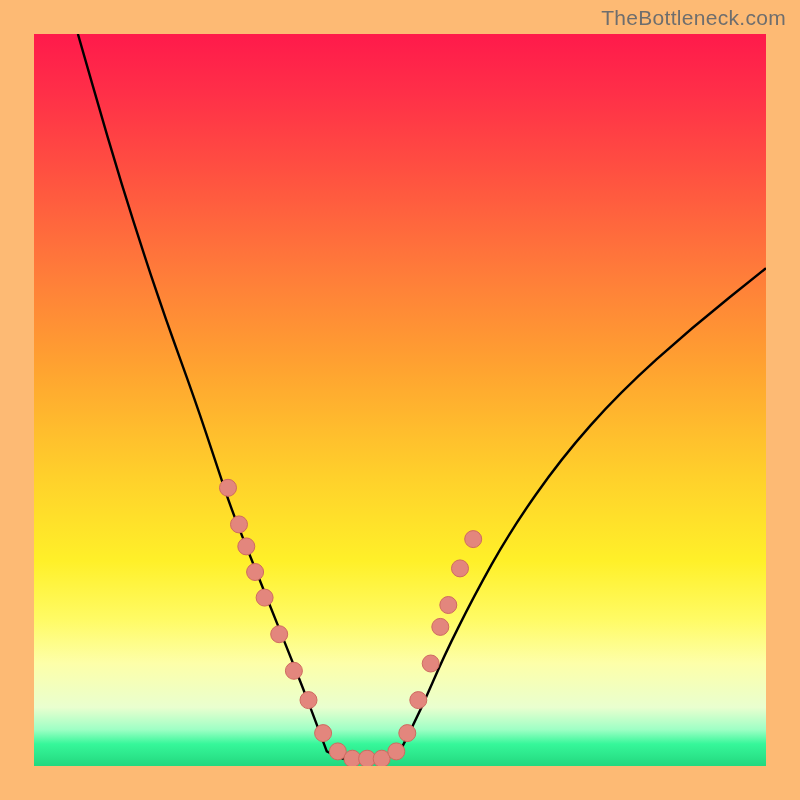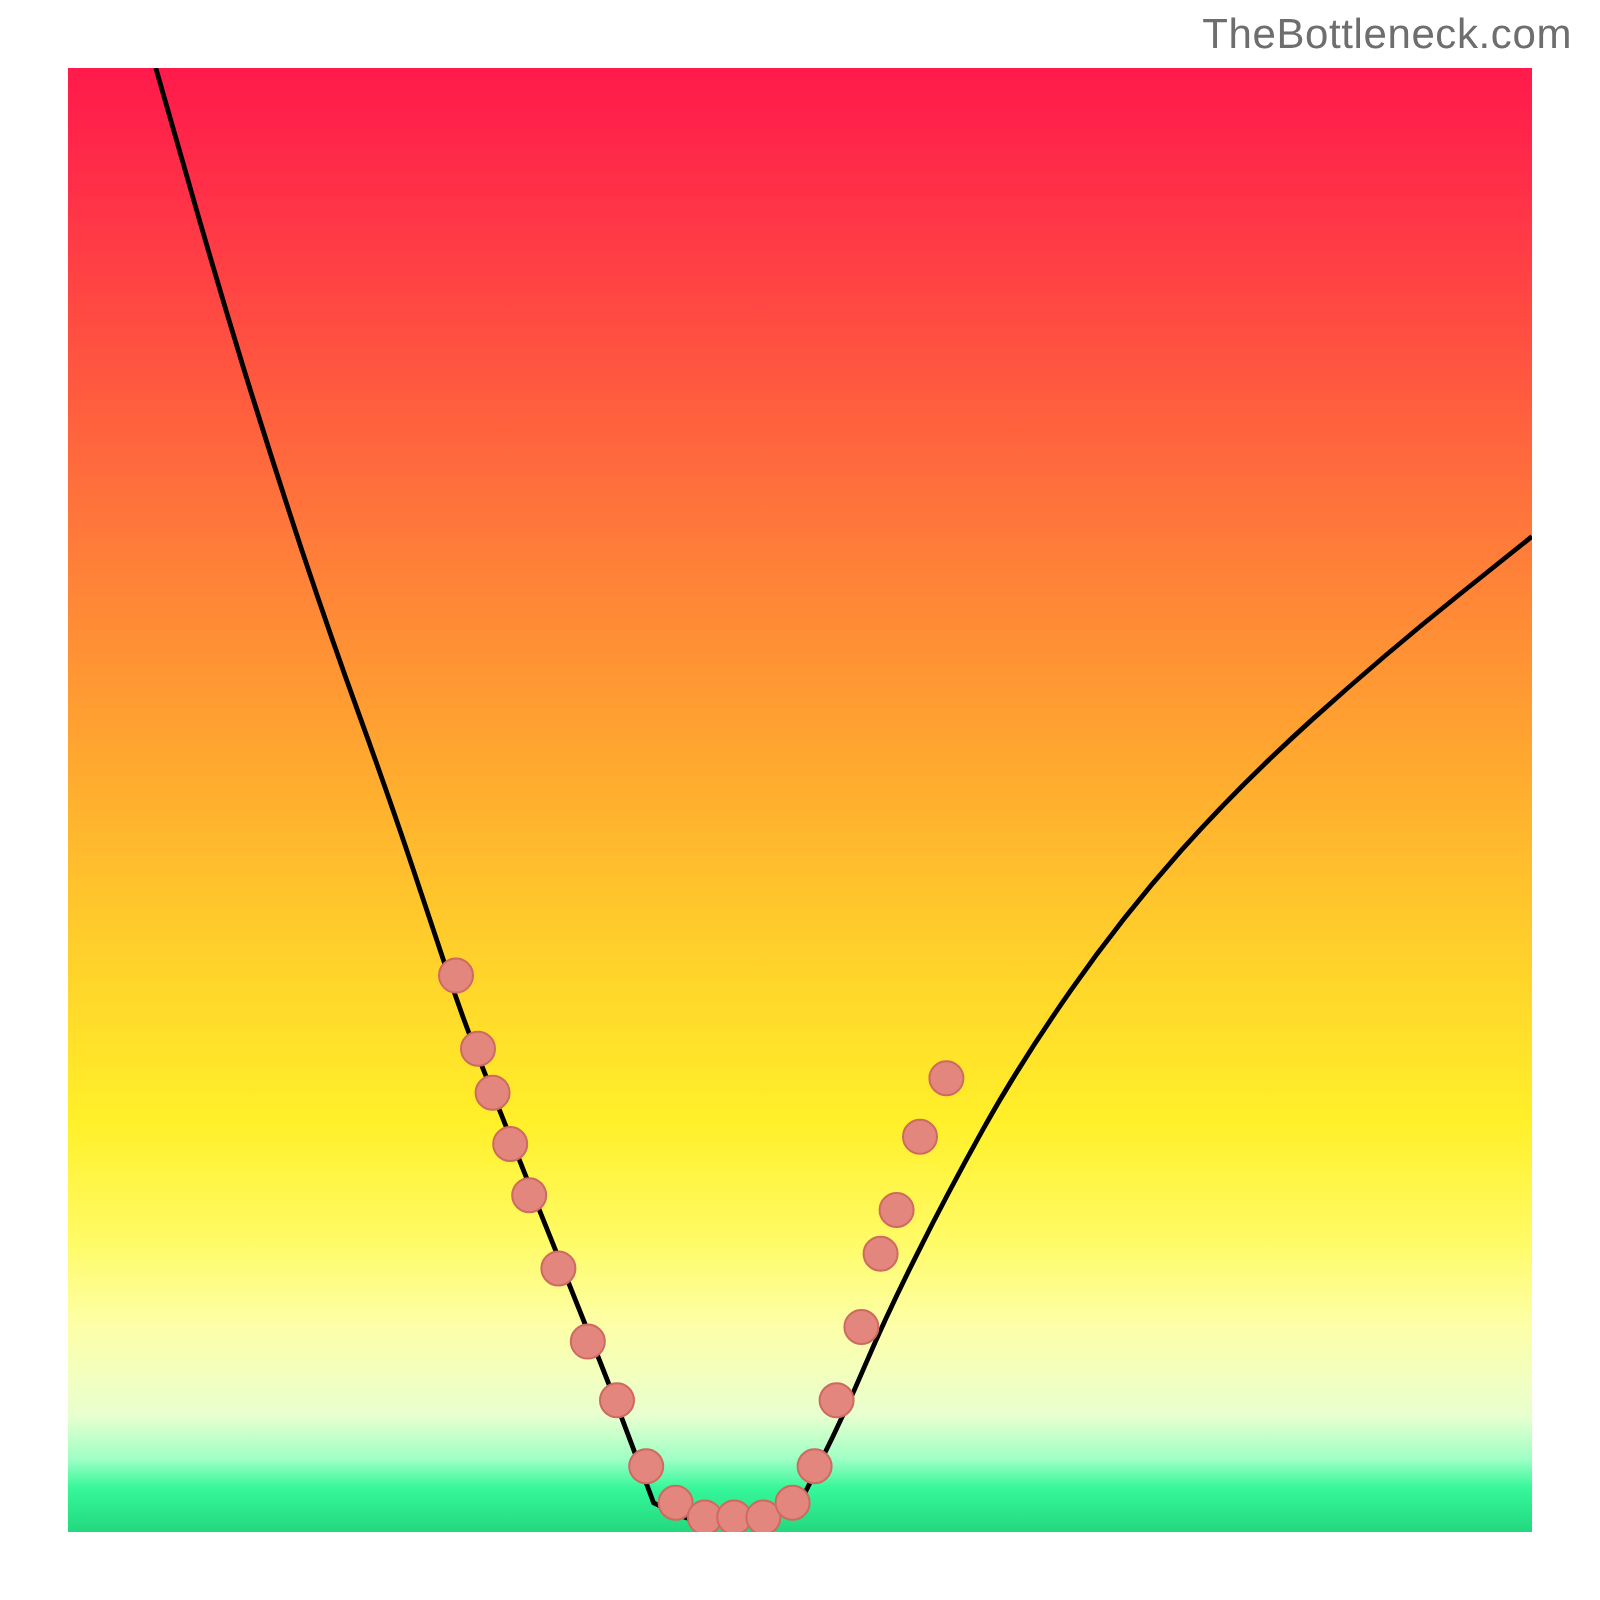--- a/index.html
+++ b/index.html
@@ -10,21 +10,21 @@
     background: #000;
     overflow: hidden;
     font-family: Arial, Helvetica, sans-serif;
   }
   .frame {
     position: absolute;
     top: 0;
     left: 0;
     width: 800px;
     height: 800px;
-    background: #ffffff;
+    background: #fdba74;
   }
   .plot {
     position: absolute;
     top: 34px;
     left: 34px;
     width: 732px;
     height: 732px;
     overflow: hidden;
   }
   .gradient {

